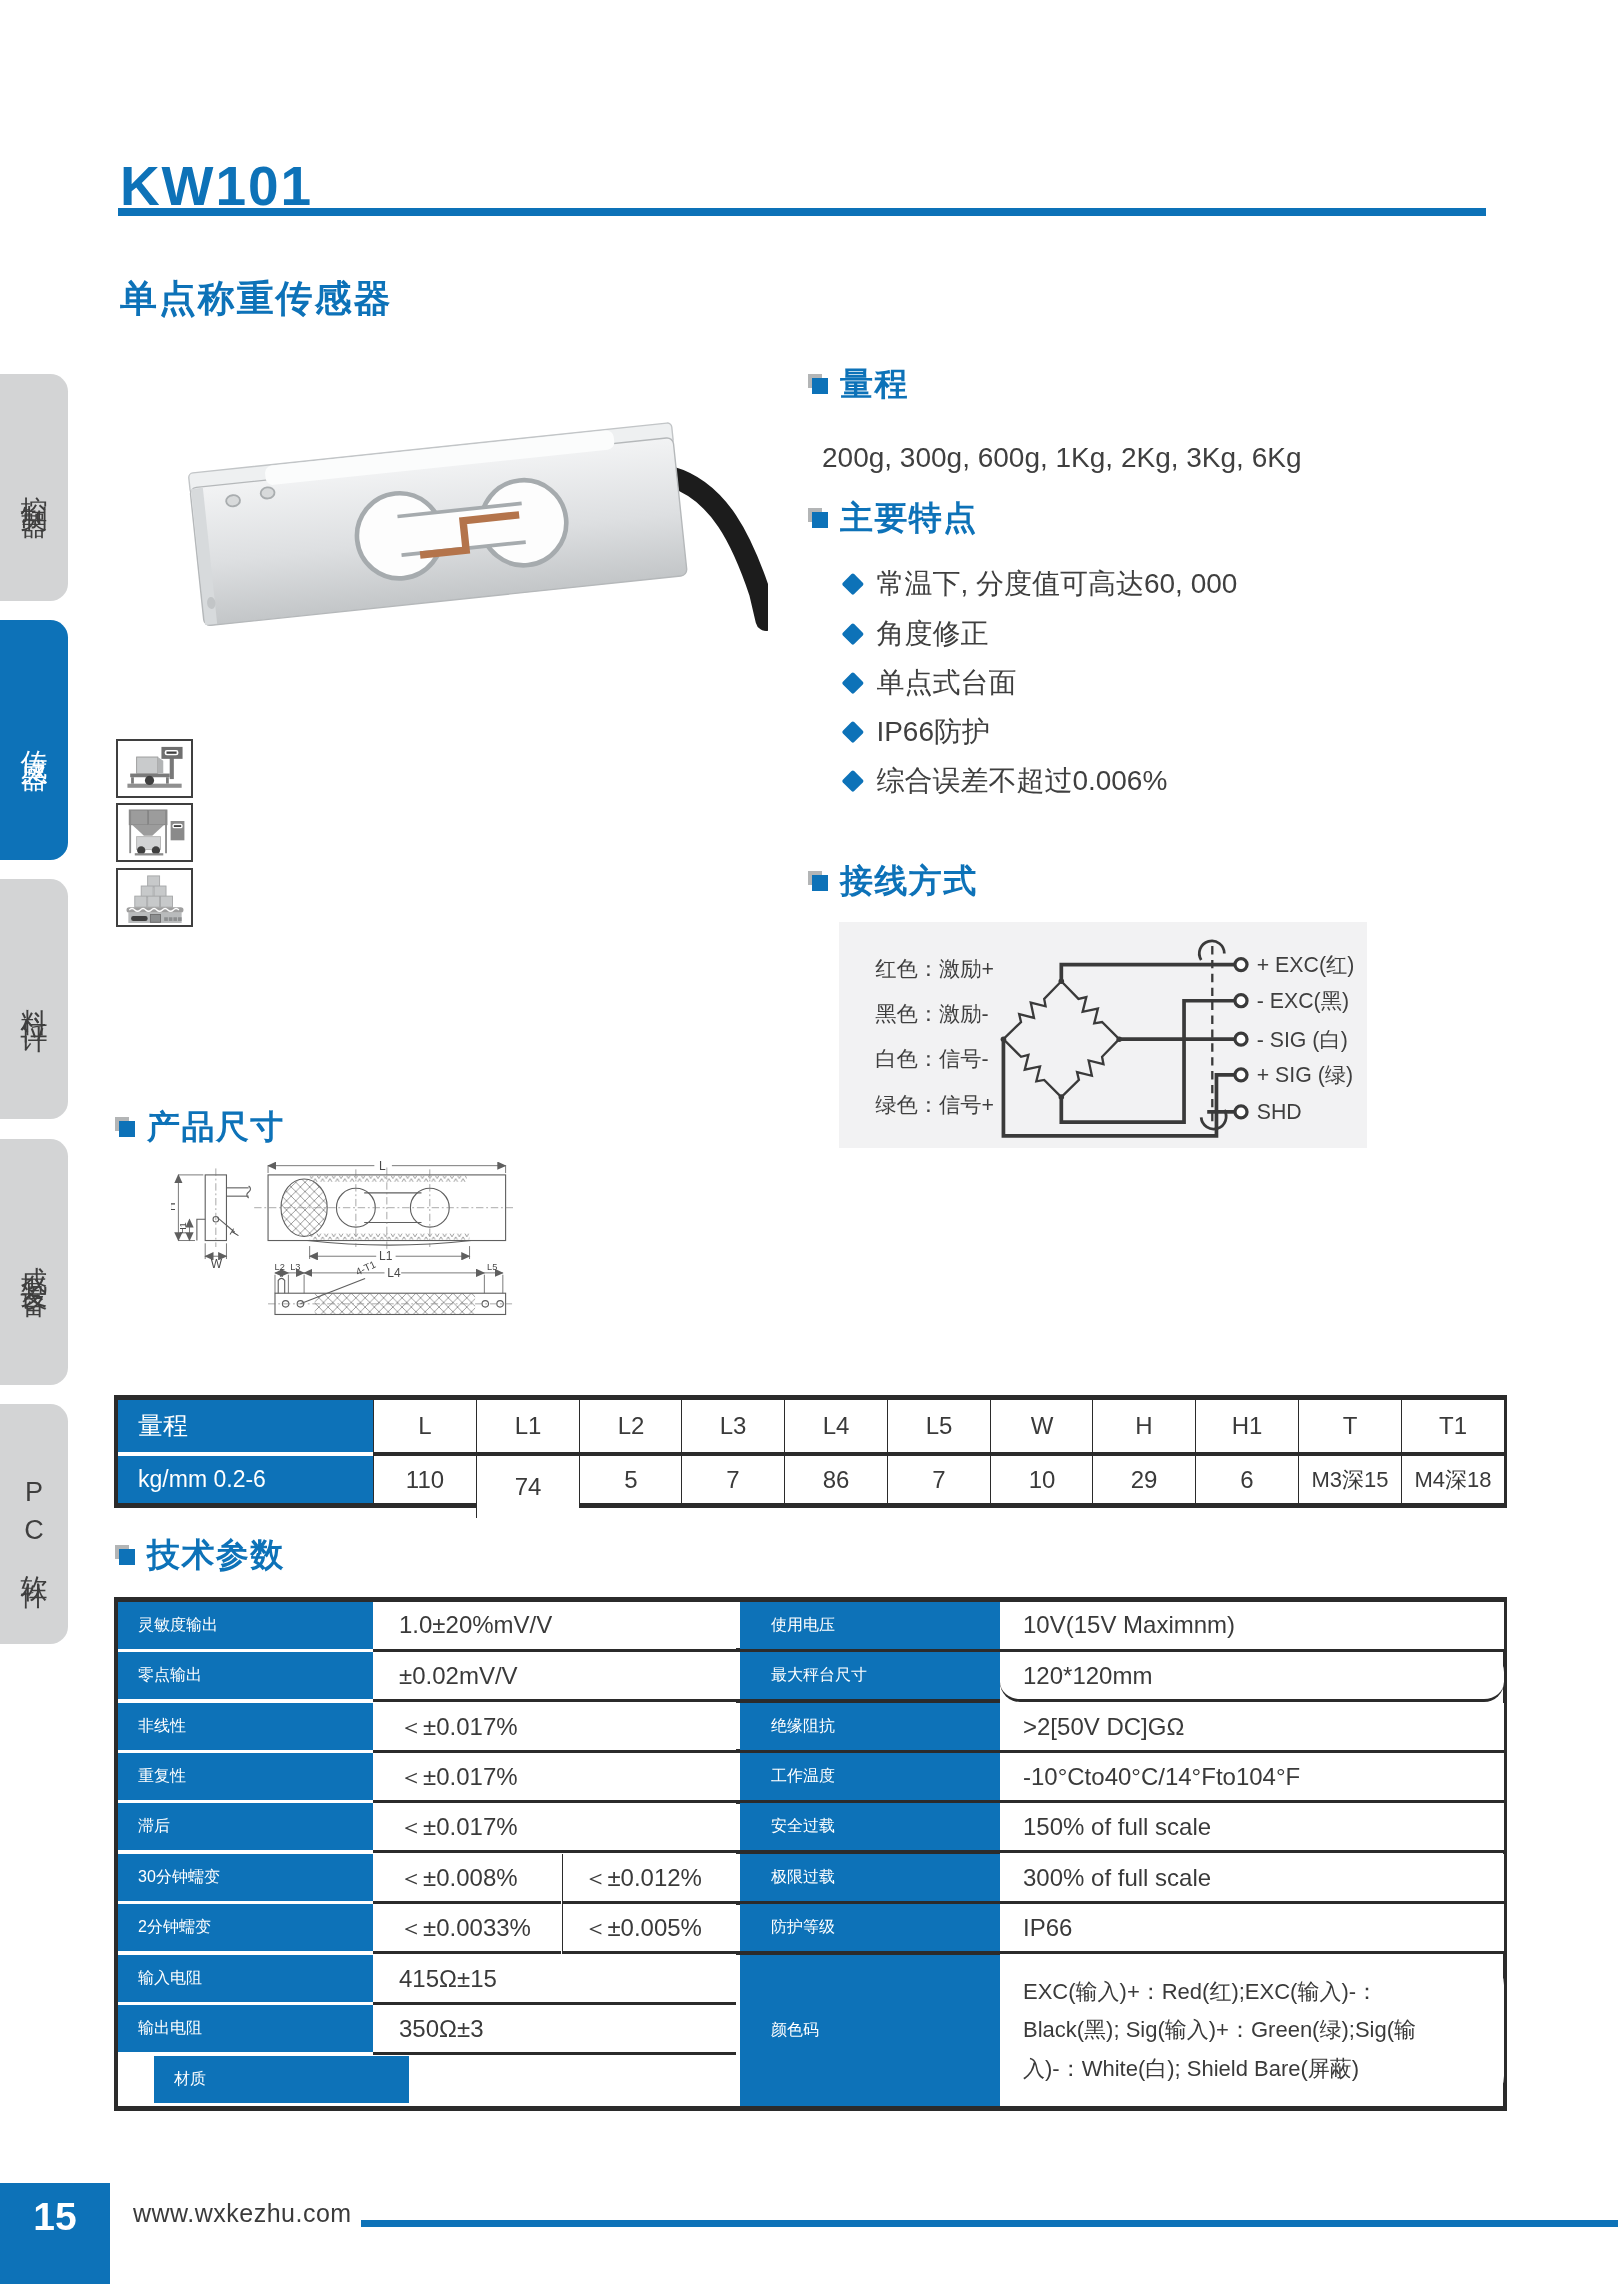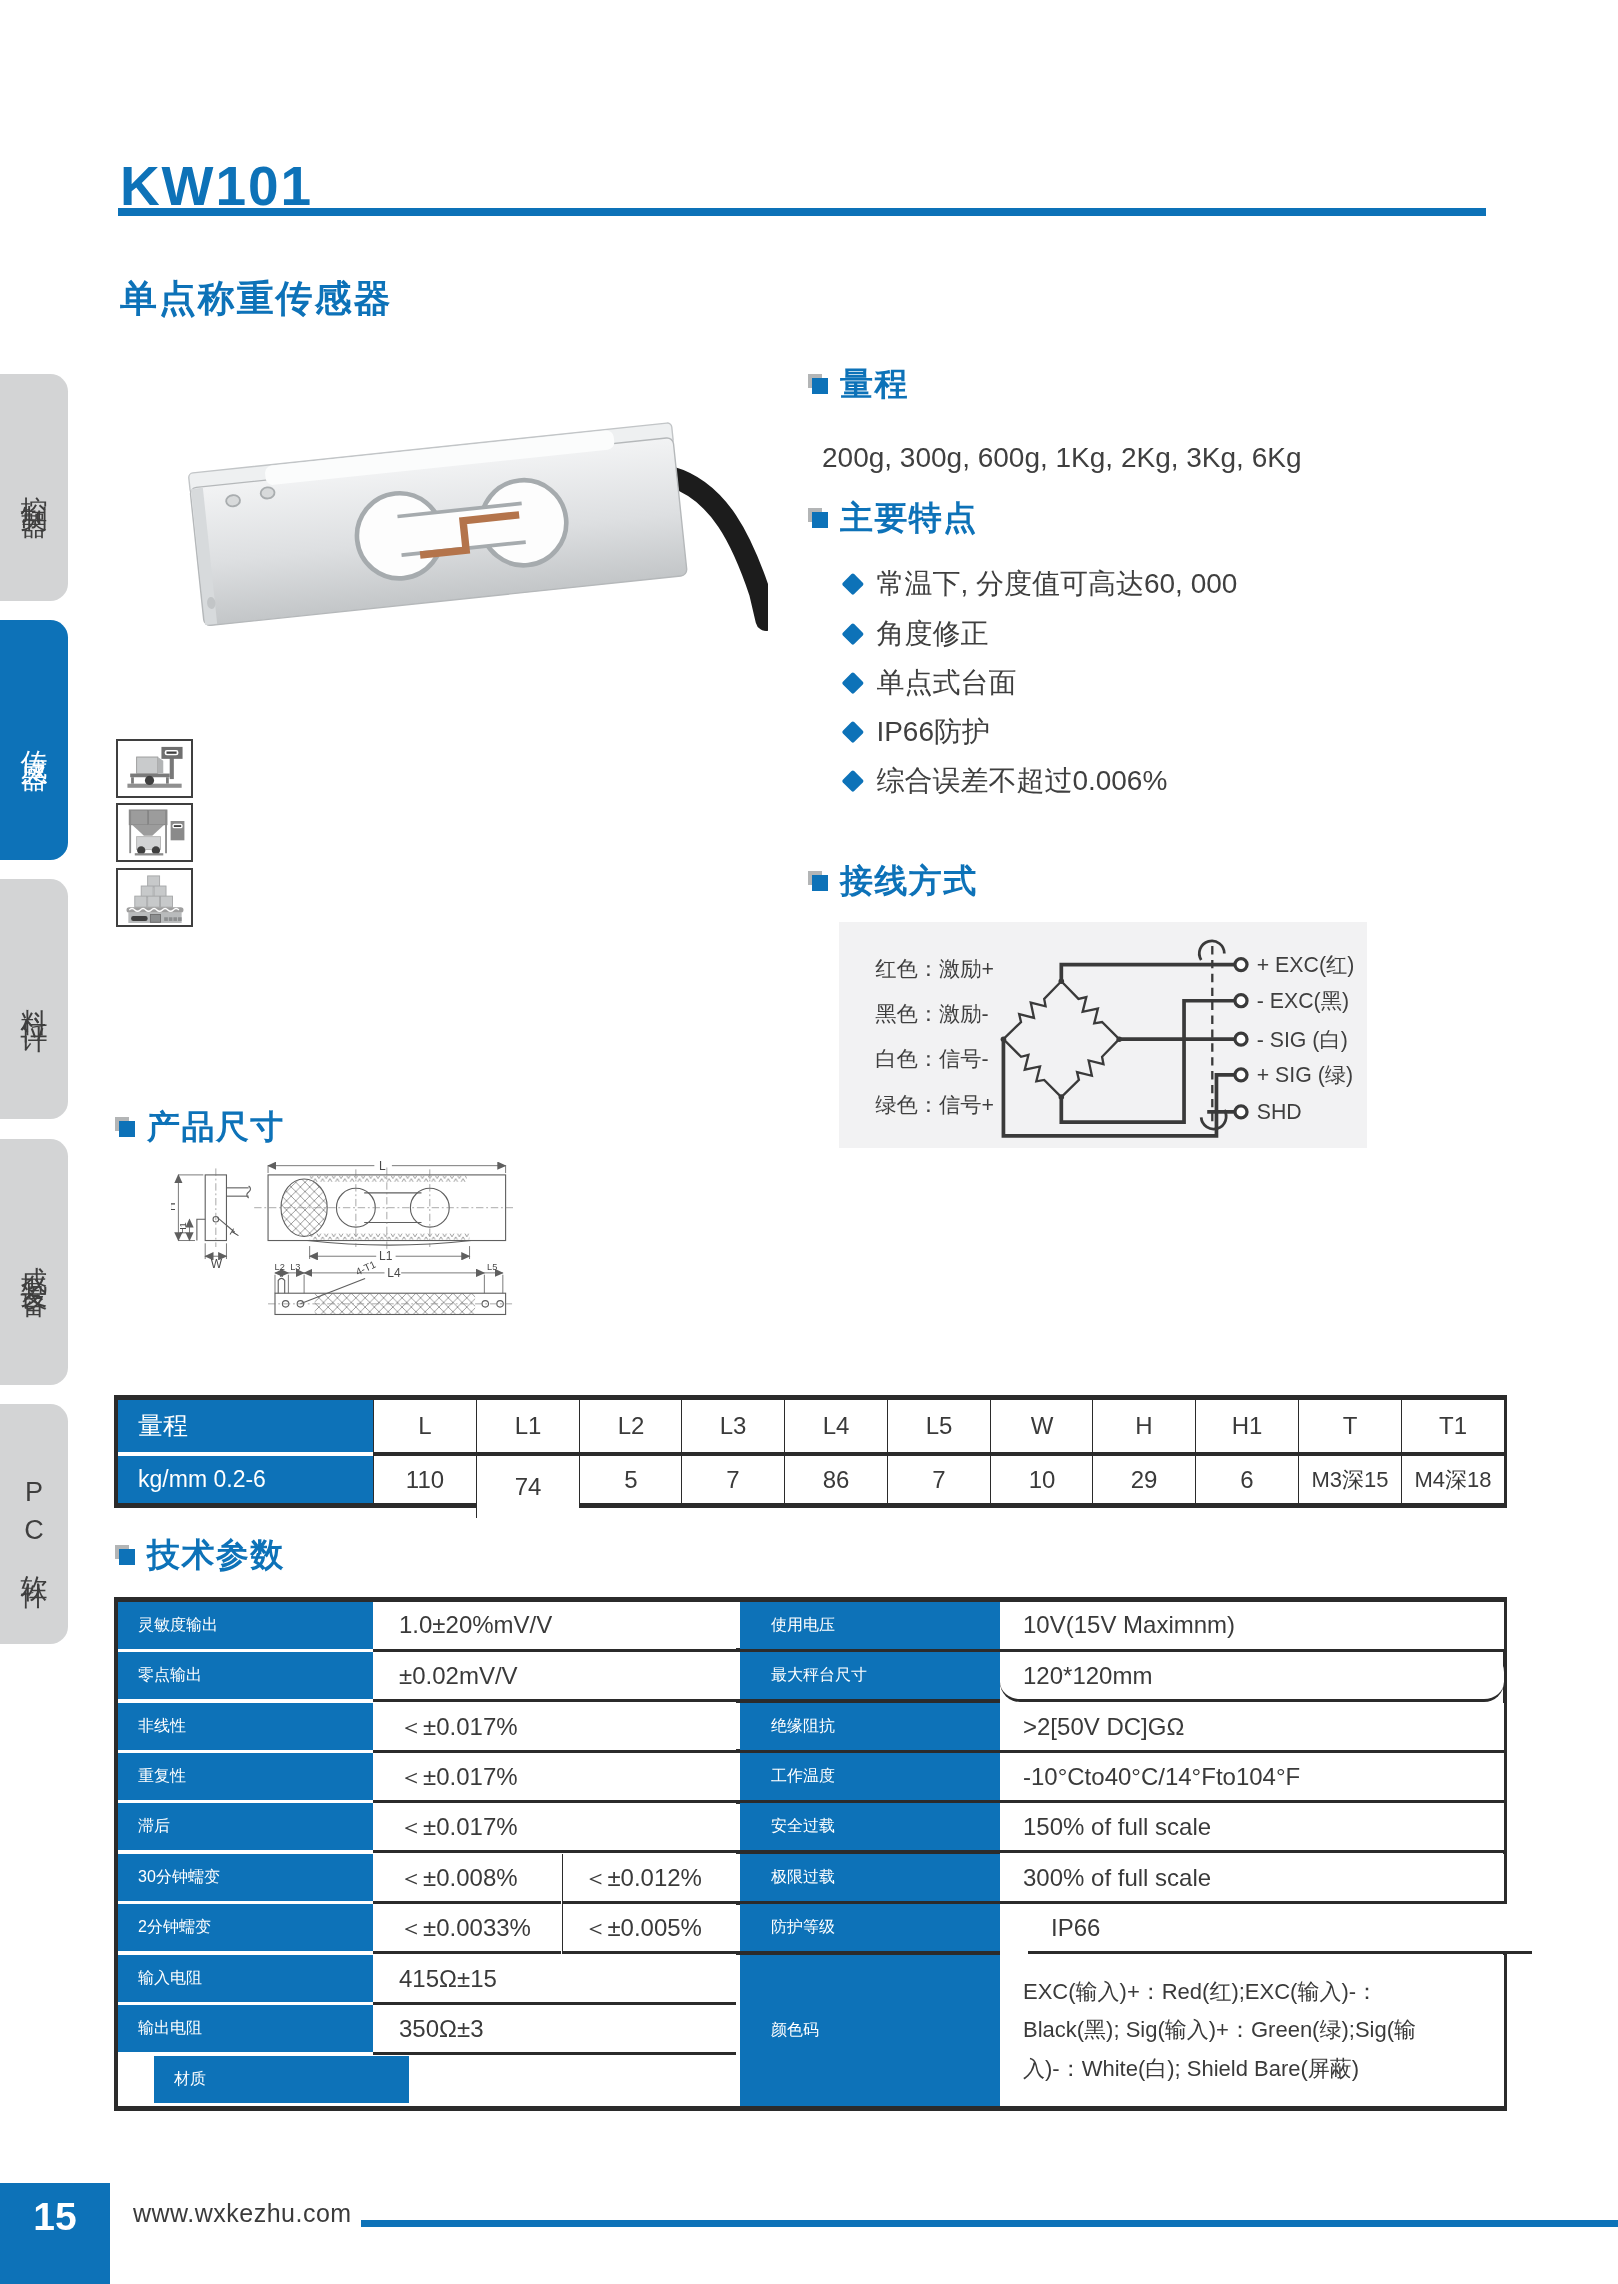--- a/index.html
+++ b/index.html
@@ -440,22 +440,22 @@
     <div class="bluecell" style="left:626px;top:257px;width:260px;height:47px;padding-left:31px;">极限过载</div>
     <div class="bluecell" style="left:626px;top:307px;width:260px;height:47px;padding-left:31px;">防护等级</div>
     <div class="bluecell" style="left:626px;top:358px;width:260px;height:151px;padding-left:31px;">颜色码</div>
 
     <div class="vcell bb" style="left:886px;top:4.6px;width:504px;height:50px;padding-left:23px;">10V(15V Maximnm)</div>
     <div class="vcell bb" style="left:886px;top:55px;width:504px;height:50px;padding-left:23px;border-radius:20px;">120*120mm</div>
     <div class="vcell bb" style="left:886px;top:106px;width:504px;height:50px;padding-left:23px;">&gt;2[50V DC]GΩ</div>
     <div class="vcell bb" style="left:886px;top:156px;width:504px;height:50px;padding-left:23px;">-10°Cto40°C/14°Fto104°F</div>
     <div class="vcell bb" style="left:886px;top:206px;width:504px;height:50px;padding-left:23px;text-align:center;">150% of full scale</div>
     <div class="vcell bb" style="left:886px;top:257px;width:504px;height:50px;padding-left:23px;">300% of full scale</div>
-    <div class="vcell bb" style="left:886px;top:307px;width:504px;height:50px;padding-left:23px;margin-left:28px;">IP66</div>
-    <div class="vcell" style="left:886px;top:358px;width:504px;height:151px;padding:9.3px 32px 9.3px 23px;font-size:22px;line-height:1.75;white-space:normal;">EXC(输入)+：Red(红);EXC(输入)-：Black(黑); Sig(输入)+：Green(绿);Sig(输入)-：White(白); Shield Bare(屏蔽)</div>
+    <div class="vcell bb" style="left:886px;top:307px;width:504px;height:50px;padding-left:23px;">IP66</div>
+    <div class="vcell" style="left:886px;top:358px;width:504px;height:151px;padding:9.3px 32px 9.3px 23px;font-size:22px;line-height:1.75;white-space:normal;border-radius:30px;">EXC(输入)+：Red(红);EXC(输入)-：Black(黑); Sig(输入)+：Green(绿);Sig(输入)-：White(白); Shield Bare(屏蔽)</div>
   </div>
 
   <div class="footer-pagebox">
     <span>15</span>
   </div>
   <div class="footer-site">www.wxkezhu.com</div>
   <div class="footer-bar"></div>
 
 </div>
 

